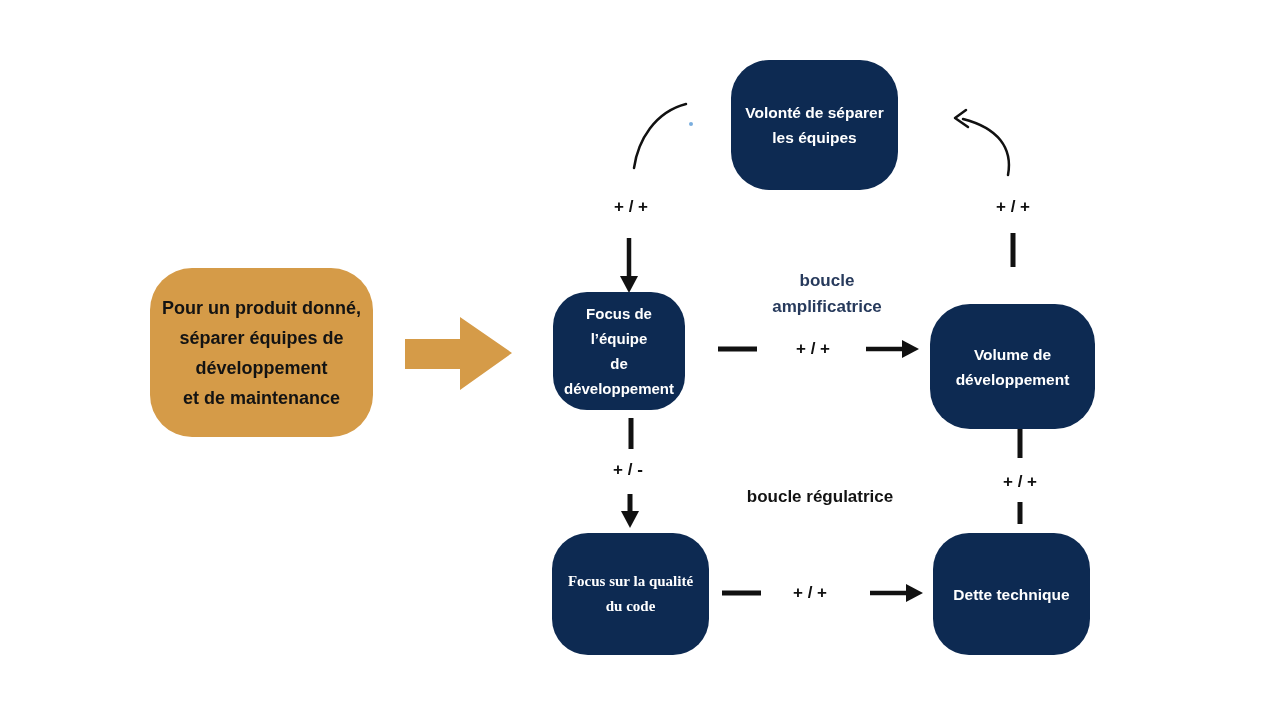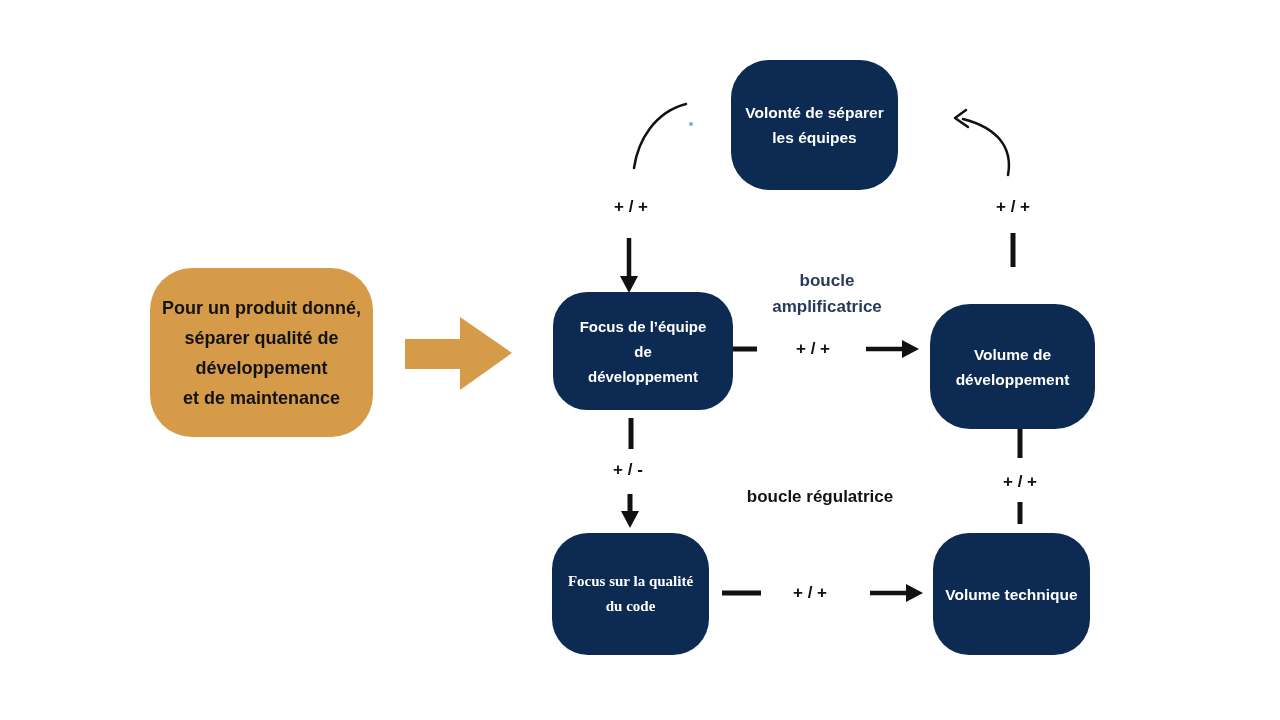--- a/index.html
+++ b/index.html
@@ -16,21 +16,21 @@
   }
 
   
   .node{
     position:absolute;background:#0d2a52;border-radius:36px;
     display:flex;align-items:center;justify-content:center;text-align:center;
     color:#ffffff;font-weight:bold;font-size:15.5px;line-height:25px;
     padding:0 6px;box-sizing:border-box;
   }
   .node-volonte{left:731px;top:60px;width:167px;height:130px;border-radius:38px;}
-  .node-focus-equipe{left:553px;top:292px;width:180px;height:118px;border-radius:34px;font-size:15px;}
+  .node-focus-equipe{left:553px;top:292px;width:132px;height:118px;border-radius:34px;font-size:15px;}
   .node-volume{left:930px;top:283px;width:165px;height:125px;border-radius:40px;margin-top:21px;}
   .node-focus-qualite{left:552px;top:533px;width:157px;height:122px;font-size:15px;font-family:Liberation Serif, serif;}
   .node-dette{left:933px;top:533px;width:157px;height:122px;}
 
   
   .polarity{
     position:absolute;transform:translate(-50%,-50%);
     color:#111111;font-weight:bold;font-size:17px;white-space:nowrap;
   }
   
@@ -73,38 +73,38 @@
 
     <path d="M1013 233 V267" stroke="#111111" stroke-width="5" fill="none"></path>
     <path d="M1008 175 C 1013 148, 998 128, 963 119" stroke="#111111" stroke-width="2.5" fill="none" stroke-linecap="round"></path>
     <path d="M966 110 L955 118 L968 127" stroke="#111111" stroke-width="2.5" fill="none" stroke-linecap="round" stroke-linejoin="round"></path>
 
     <path d="M634 168 C 638 140, 655 112, 686 104" stroke="#111111" stroke-width="2.5" fill="none" stroke-linecap="round"></path>
     <circle cx="691" cy="124" r="2" fill="#7aaede"></circle>
   </svg>
 
   <div class="premise prewrap">Pour un produit donné,
-séparer qualité de
+séparer équipes de
 développement
 et de maintenance</div>
 
   <div class="node node-volonte prewrap">Volonté de séparer
 les équipes</div>
 
   <div class="node node-focus-equipe prewrap">Focus de l’équipe
 de
 développement</div>
 
   <div class="node node-volume prewrap">Volume de
 développement</div>
 
   <div class="node node-focus-qualite prewrap">Focus sur la qualité
 du code</div>
 
-  <div class="node node-dette prewrap">Volume technique</div>
+  <div class="node node-dette prewrap">Dette technique</div>
 
   <div class="polarity" style="left:631px;top:207px;">+ / +</div>
 
   <div class="polarity" style="left:1013px;top:207px;">+ / +</div>
 
   <div class="polarity" style="left:813px;top:349px;">+ / +</div>
 
   <div class="polarity" style="left:628px;top:470px;">+ / -</div>
 
   <div class="polarity" style="left:1020px;top:482px;">+ / +</div>

